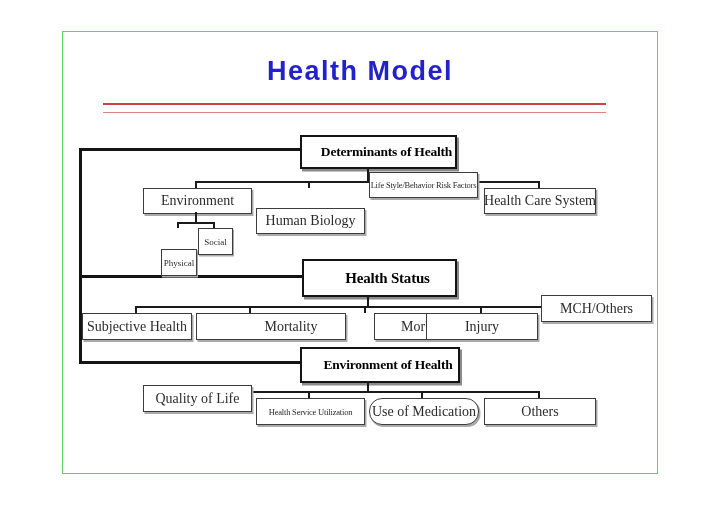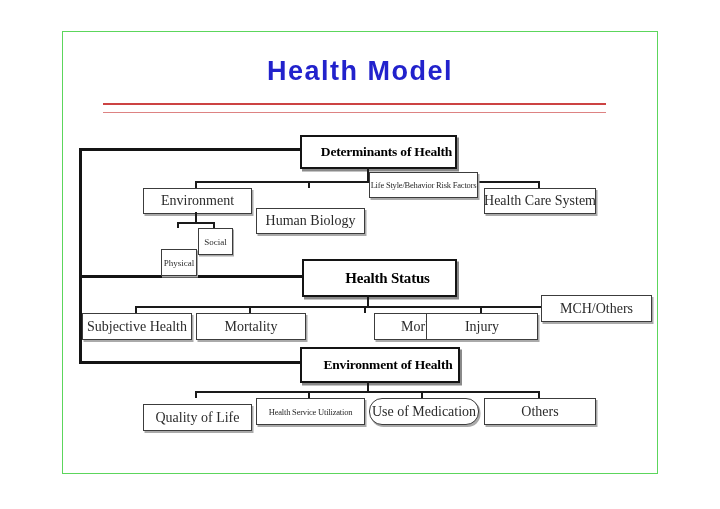--- a/index.html
+++ b/index.html
@@ -89,21 +89,21 @@
   <div class="thin" style="left:135px;top:306px;width:461px;height:2px;"></div>
   <div class="thin" style="left:135px;top:306px;width:2px;height:7px;"></div>
   <div class="thin" style="left:249px;top:306px;width:2px;height:7px;"></div>
   <div class="thin" style="left:364px;top:306px;width:2px;height:7px;"></div>
   <div class="thin" style="left:480px;top:306px;width:2px;height:7px;"></div>
   <div class="thin" style="left:594px;top:306px;width:2px;height:7px;"></div>
 
   <div class="childbox" style="left:82px;top:313px;width:108px;height:25px;">
     <span>Subjective Health</span>
   </div>
-  <div class="childbox" style="left:196px;top:313px;width:108px;height:25px;">
+  <div class="childbox" style="left:196px;top:313px;width:108px;height:25px;padding-left:40px;">
     <span>Mortality</span>
   </div>
   <div class="childbox" style="left:329px;top:313px;width:109px;height:25px;margin-left:45px;">
     <span>Morbidity</span>
   </div>
   <div class="childbox" style="left:426px;top:313px;width:110px;height:25px;">
     <span>Injury</span>
   </div>
   <div class="childbox" style="left:541px;top:295px;width:109px;height:25px;">
     <span>MCH/Others</span>
@@ -113,21 +113,21 @@
     <span>Environment of Health</span>
   </div>
 
   <div class="thin" style="left:367px;top:381px;width:2px;height:11px;"></div>
   <div class="thin" style="left:195px;top:391px;width:345px;height:2px;"></div>
   <div class="thin" style="left:195px;top:391px;width:2px;height:7px;"></div>
   <div class="thin" style="left:308px;top:391px;width:2px;height:7px;"></div>
   <div class="thin" style="left:421px;top:391px;width:2px;height:7px;"></div>
   <div class="thin" style="left:538px;top:391px;width:2px;height:7px;"></div>
 
-  <div class="childbox" style="left:143px;top:404px;width:107px;height:25px;">
+  <div class="childbox" style="left:143px;top:385px;width:107px;height:25px;">
     <span>Quality of Life</span>
   </div>
   <div class="childbox tight" style="left:256px;top:398px;width:107px;height:25px;">
     <span>Health Service Utilization</span>
   </div>
   <div class="childbox" style="left:369px;top:398px;width:108px;height:25px;border-radius:13px;">
     <span>Use of Medication</span>
   </div>
   <div class="childbox" style="left:484px;top:398px;width:110px;height:25px;">
     <span>Others</span>

